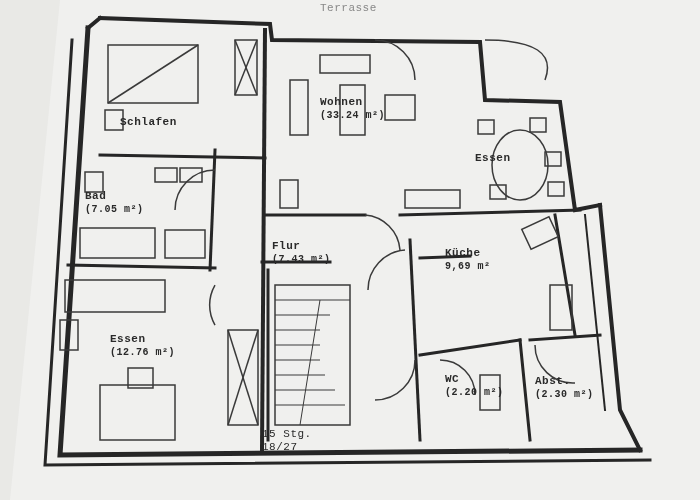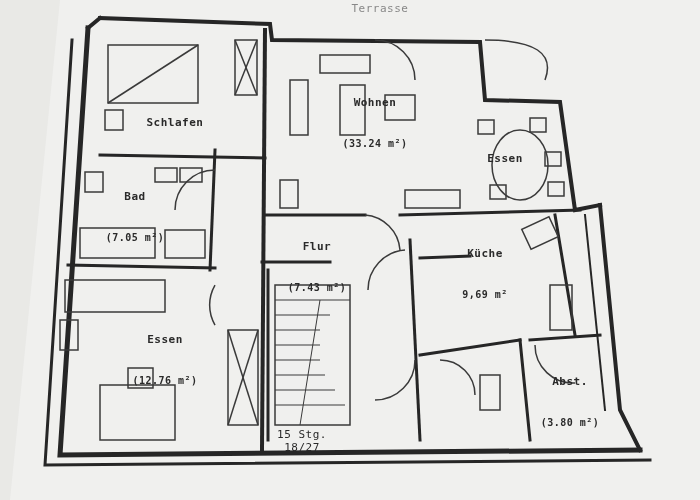--- a/index.html
+++ b/index.html
@@ -1,20 +1,20 @@
 <!DOCTYPE html>
 <html><head>
 <meta charset="utf-8">
 <style>
 html,body{margin:0;padding:0;}
 body{width:700px;height:500px;overflow:hidden;background:#e9e9e6;font-family:"DejaVu Sans Mono",monospace;}
 #stage{position:relative;width:700px;height:500px;}
 svg{position:absolute;left:0;top:0;}
-.lbl{position:absolute;font-size:11px;color:#2a2a2a;font-weight:bold;text-align:center;line-height:13px;letter-spacing:0.5px;}
-.lbl .area{display:block;font-size:10px;margin-top:28px;}
+.lbl{position:absolute;font-size:11px;color:#2a2a2a;font-weight:bold;text-align:left;line-height:13px;letter-spacing:0.5px;font-family:Liberation Mono, monospace;}
+.lbl .area{display:block;font-size:10px;}
 </style>
 </head>
 <body>
 
 <div id="stage">
 <svg width="700" height="500" viewBox="0 0 700 500">
 
   <polygon points="0,0 700,0 700,500 0,500" fill="#e9e9e6"></polygon>
   <polygon points="60,0 700,0 700,500 10,500" fill="#f0f0ee"></polygon>
   <g stroke="#262626" fill="none" stroke-linecap="square">
@@ -109,15 +109,16 @@
 
 <div class="lbl" style="left:320px;top:2px;width:120px;color:#888;font-weight:normal">Terrasse</div>
 
 <div class="lbl" style="left:120px;top:116px;width:110px"><span>Schlafen</span></div>
 <div class="lbl" style="left:320px;top:96px;width:110px"><span>Wohnen</span><span class="area">(33.24 m²)</span></div>
 <div class="lbl" style="left:475px;top:152px;width:60px"><span>Essen</span></div>
 <div class="lbl" style="left:85px;top:190px;width:100px"><span>Bad</span><span class="area">(7.05 m²)</span></div>
 <div class="lbl" style="left:272px;top:240px;width:90px"><span>Flur</span><span class="area">(7.43 m²)</span></div>
 <div class="lbl" style="left:445px;top:247px;width:80px"><span>Küche</span><span class="area">9,69 m²</span></div>
 <div class="lbl" style="left:110px;top:333px;width:110px"><span>Essen</span><span class="area">(12.76 m²)</span></div>
-<div class="lbl" style="left:535px;top:375px;width:70px"><span>Abst.</span><span class="area">(3.80 m²)</span></div>
+<div class="lbl" style="left:445px;top:373px;width:70px"><span>WC</span><span class="area">(2.20 m²)</span></div>
+<div class="lbl" style="left:535px;top:375px;width:70px"><span>Abst.</span><span class="area">(2.30 m²)</span></div>
 <div class="lbl" style="left:262px;top:428px;width:80px;font-size:11px;font-weight:normal">15 Stg. 18/27</div>
 </div>
 
 </body></html>

